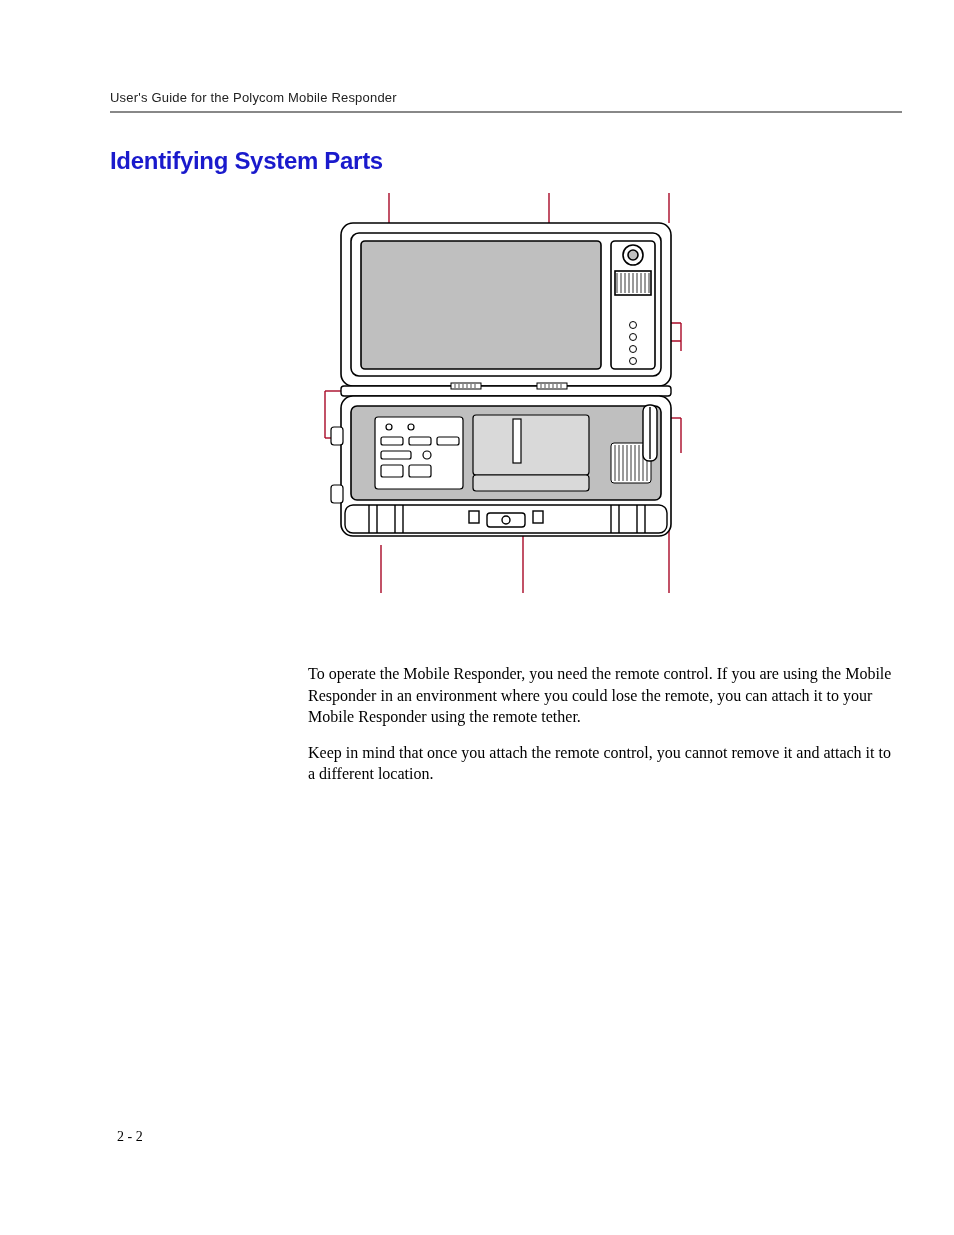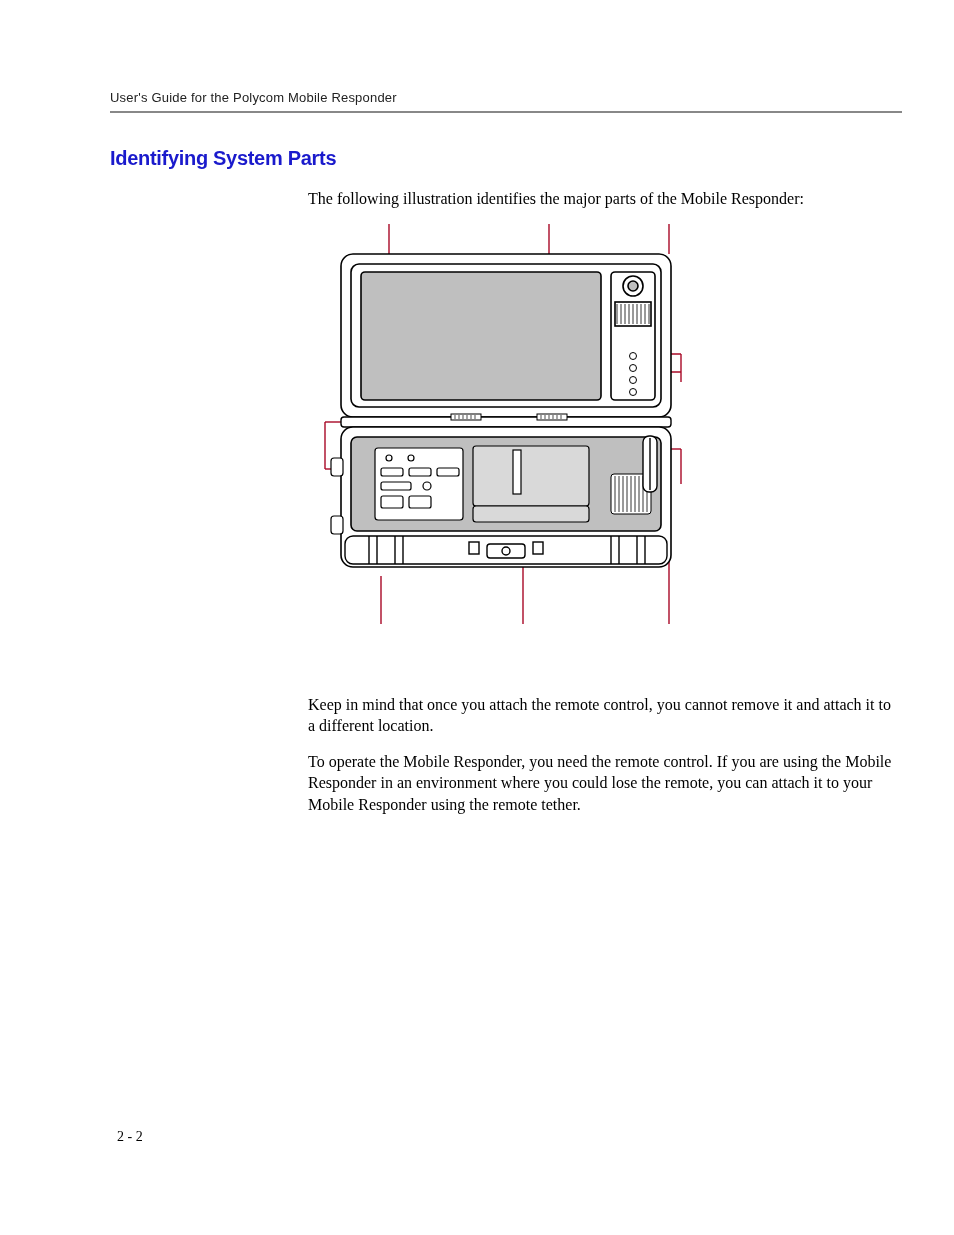--- a/index.html
+++ b/index.html
@@ -1,38 +1,35 @@
 <!DOCTYPE html>
 <html><head>
 <meta charset="utf-8">
 <style>
   * { box-sizing: border-box; margin: 0; padding: 0; }
   html, body { width: 954px; height: 1235px; background: #ffffff; font-family: Georgia, 'Times New Roman', serif; color: #000; }
   .page { position: relative; width: 954px; height: 1235px; padding: 90px 52px 60px 110px; }
   .running-head { font-family: Arial, Helvetica, sans-serif; font-size: 13px; letter-spacing: 0.2px; color: #222; padding-bottom: 6px; border-bottom: 2px solid #888; margin-bottom: 34px; }
-  h2.section { font-family: Arial, Helvetica, sans-serif; font-weight: 700; font-size: 20px; color: #1a1acc; letter-spacing: -0.3px; margin-bottom: 18px; }
+  h2.section { font-family: Arial, Helvetica, sans-serif; font-weight: 700; font-size: 24px; color: #1a1acc; letter-spacing: -0.3px; margin-bottom: 18px; }
   .body-block { margin-left: 198px; margin-right: 0; }
   .body-block p { font-family: Georgia, 'Times New Roman', serif; font-size: 16px; line-height: 1.35; color: #000; margin-bottom: 14px; }
   .figure-wrap { width: 100%; display: flex; justify-content: center; margin: 14px 0 50px 0; }
   .figure { width: 390px; height: 420px; position: relative; }
   .figure svg { width: 100%; height: 100%; }
   .page-num { position: absolute; left: 117px; bottom: 90px; font-family: Georgia, 'Times New Roman', serif; font-size: 14px; }
 </style>
 </head>
 <body>
 
 <div class="page">
 
   <div class="running-head">User's Guide for the Polycom Mobile Responder</div>
 
   <h2 class="section">Identifying System Parts</h2>
 
-  <div class="body-block">
-    <p>The following illustration identifies the major parts of the Mobile Responder:</p>
-  </div>
 
   <div class="figure-wrap">
     <div class="figure">
       <svg viewBox="0 0 390 420" xmlns="http://www.w3.org/2000/svg">
 
         <g stroke="#a80826" stroke-width="1.4" fill="none">
 
           <line x1="78" y1="0" x2="78" y2="36"></line>
           <line x1="238" y1="0" x2="238" y2="62"></line>
           <line x1="358" y1="0" x2="358" y2="30"></line>
@@ -185,19 +182,19 @@
         <g stroke="#000" stroke-width="1.2" fill="#fff">
           <rect x="20" y="234" width="12" height="18" rx="3"></rect>
           <rect x="20" y="292" width="12" height="18" rx="3"></rect>
         </g>
       </svg>
     </div>
   </div>
 
 
   <div class="body-block">
+    <p>To operate the Mobile Responder, you need the remote control. If you are using the Mobile Responder in an environment where you could lose the remote, you can attach it to your Mobile Responder using the remote tether.</p>
     <p>Keep in mind that once you attach the remote control, you cannot remove it and attach it to a different location.</p>
-    <p>To operate the Mobile Responder, you need the remote control. If you are using the Mobile Responder in an environment where you could lose the remote, you can attach it to your Mobile Responder using the remote tether.</p>
   </div>
 
   <div class="page-num">2 - 2</div>
 
 </div>
 
 </body></html>

